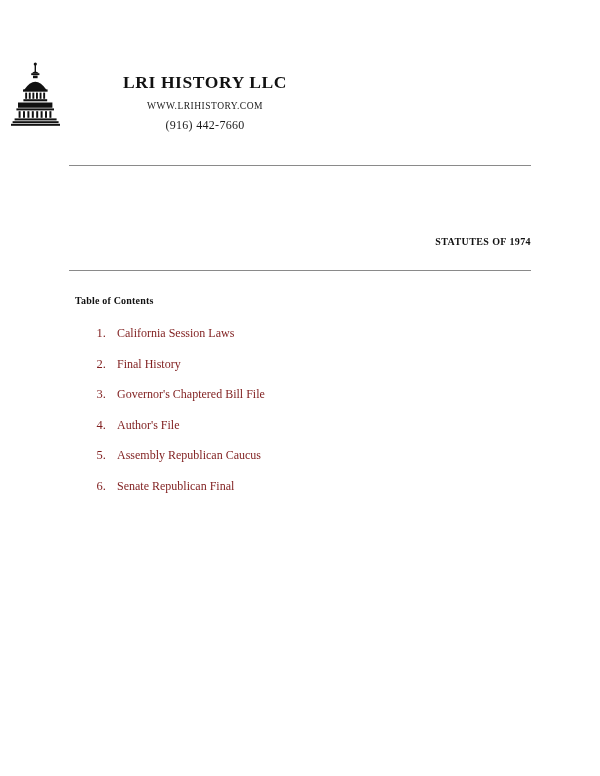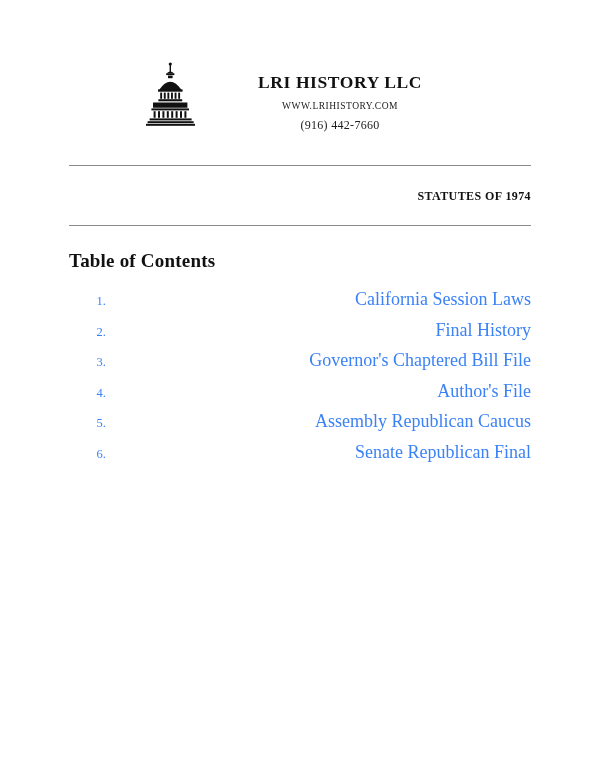--- a/index.html
+++ b/index.html
@@ -20,21 +20,20 @@
     width: 600px;
     height: 776px;
     background: #ffffff;
     box-sizing: border-box;
   }
 
   
   .letterhead {
     display: flex;
     align-items: flex-start;
-    justify-content: center;
     padding-top: 58px;
   }
   .logo {
     width: 72px;
     height: 72px;
     flex: 0 0 auto;
     margin-right: 4px;
     position: relative;
     top: 2px;
   }
@@ -78,52 +77,52 @@
   .rule-bottom { margin-top: 17px; }
 
   
   .title-block {
     width: 462px;
     margin: 0 auto;
     text-align: right;
     padding-top: 19px;
   }
   .title-line {
-    font-size: 12px;
+    font-size: 10px;
     font-weight: bold;
     letter-spacing: 0.4px;
     line-height: 23px;
     color: #111111;
+    margin-top: 45px;
   }
 
   
   .toc {
     width: 462px;
     margin: 0 auto;
     padding-top: 24px;
   }
   .toc-heading {
-    font-size: 19px;
+    font-size: 10px;
     font-weight: bold;
     color: #111111;
-    margin-left: 0px;
+    margin-left: 6px;
     letter-spacing: 0.2px;
   }
   ol.toc-list {
     margin: 19px 0 0 0;
     padding-left: 40px;
     list-style-position: outside;
   }
   ol.toc-list li {
-    font-size: 18px;
+    font-size: 12px;
     line-height: 16px;
     margin-bottom: 14.5px;
     padding-left: 8px;
-    color: #3b82f6;
-    text-align: right;
+    color: #7f1d1d;
   }
   ol.toc-list li::marker {
     font-size: 12.5px;
   }
 </style>
 </head>
 <body>
 
 <div class="page">
 

